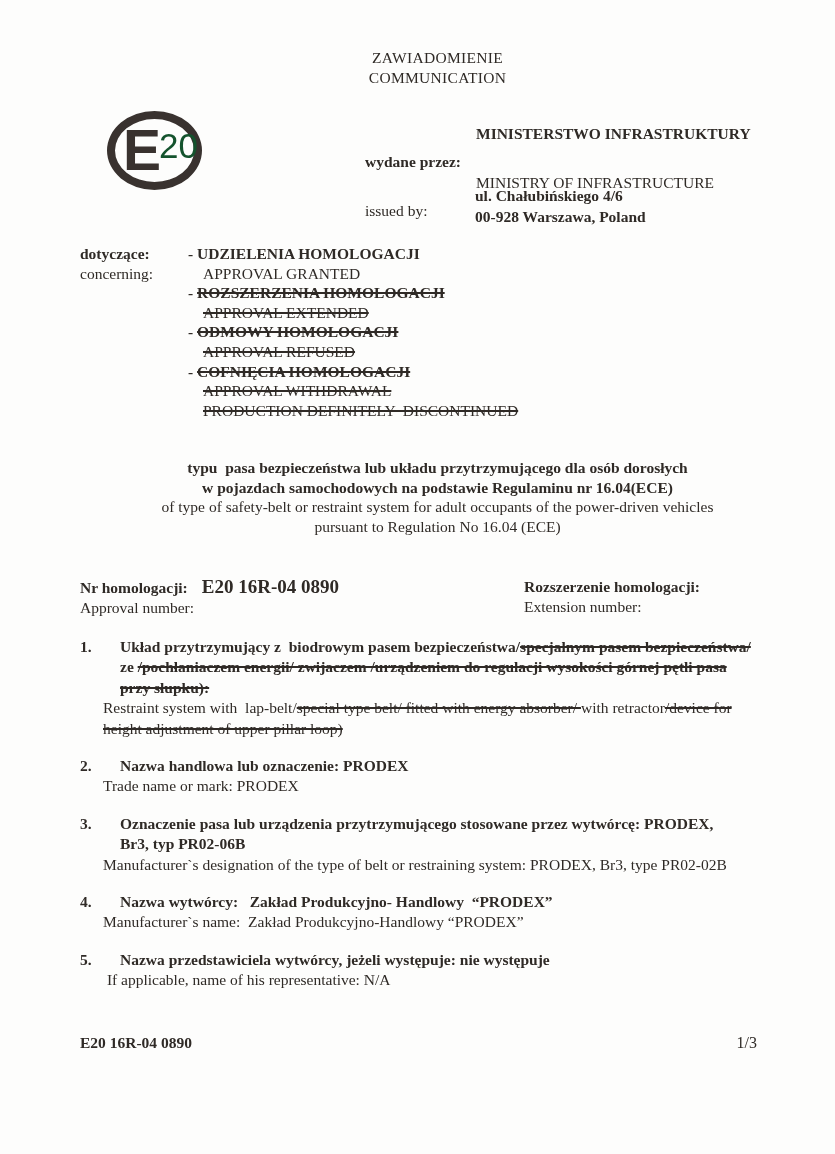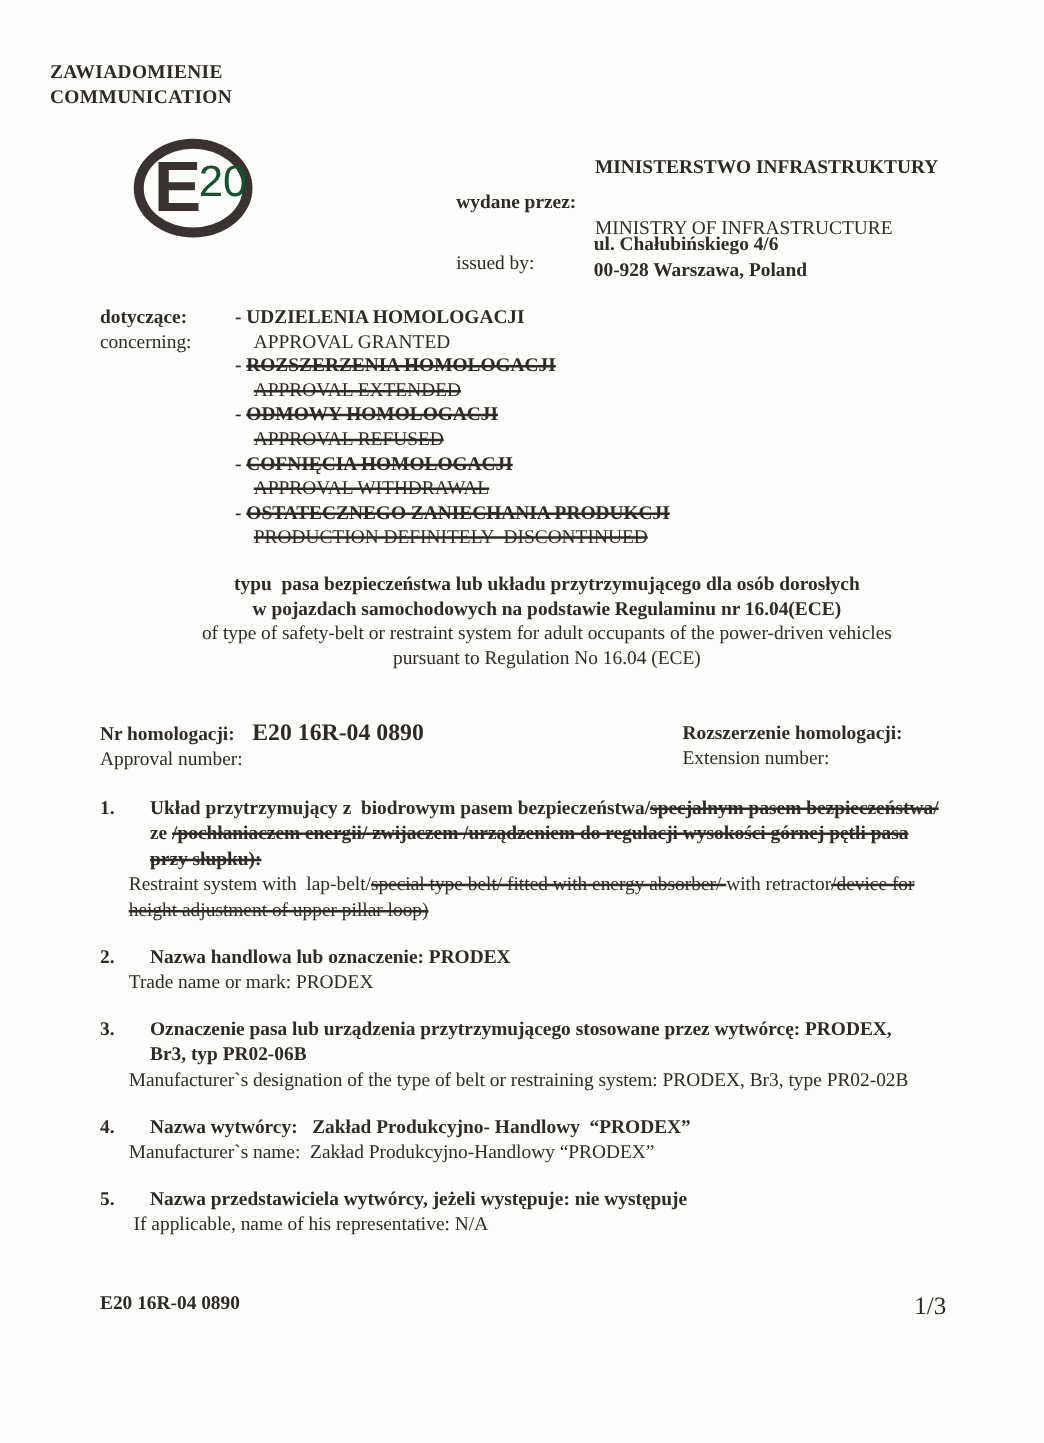--- a/index.html
+++ b/index.html
@@ -8,21 +8,21 @@
     background:#fdfdfc;color:#2f2a26;
     font-family:"Liberation Serif", serif;font-size:15.5px;
     overflow:hidden;
   }
   .bold{font-weight:bold;}
   .pre{white-space:pre-wrap;}
   .st{text-decoration:line-through;text-decoration-thickness:2px;}
   .abs{position:absolute;}
 
   
-  .sec-header{left:40px;top:48px;width:795px;text-align:left;font-weight:bold;line-height:20px;letter-spacing:.3px;}
+  .sec-header{left:40px;top:48px;width:795px;text-align:center;font-weight:normal;line-height:20px;letter-spacing:.3px;}
 
   
   .badge{left:107px;top:111px;width:95px;height:79px;border:8px solid #39322f;border-radius:50%;box-sizing:border-box;}
   .badge-e{position:absolute;left:8px;top:3px;font-family:"Liberation Sans",sans-serif;font-weight:bold;font-size:57px;line-height:57px;color:#39322f;}
   .badge-num{position:absolute;left:44px;top:9px;font-family:"Liberation Sans",sans-serif;font-size:35px;line-height:35px;color:#14532d;}
 
   
   .sec-issuer{left:365px;top:124px;line-height:20.5px;}
   .iss-row{display:flex;}
   .iss-lab{width:111px;flex:0 0 111px;margin-top:28px;}
@@ -34,34 +34,34 @@
   .c-lab{width:75px;flex:0 0 75px;}
   .c-body{white-space:pre-wrap;}
   .en-ind{padding-left:15px;}
 
   
   .sec-subject{left:40px;top:458px;width:795px;text-align:center;line-height:19.6px;}
 
   
   .sec-approval{left:80px;top:577px;width:715px;line-height:20px;}
   .appr-num{font-size:19px;margin-left:14px;}
-  .appr-right{position:absolute;left:466px;top:0;}
+  .appr-right{position:absolute;left:444px;top:0;}
 
   
   .sec-items{left:80px;top:637px;width:705px;line-height:20.4px;}
   .n-item{display:flex;margin-bottom:17px;}
   .n-num{width:23px;flex:0 0 23px;font-weight:bold;}
   .n-body{flex:1;}
   .n-pl{font-weight:bold;margin-left:17px;}
   .tl span{white-space:pre-wrap;}
 
   
   .sec-footer{left:80px;top:1034px;width:677px;}
   .foot-left{font-weight:bold;}
-  .foot-right{float:right;font-size:20px;margin-left:23px;}
+  .foot-right{float:right;font-size:16px;margin-left:23px;}
 </style>
 </head>
 <body>
 
 <div class="abs sec-header">
   <div>ZAWIADOMIENIE</div>
   <div>COMMUNICATION</div>
 </div>
 
 <div class="abs badge">
@@ -117,21 +117,20 @@
     <span class="c-lab"></span>
     <span class="c-body bold"><span class="pre">- </span><span class="st">COFNIĘCIA HOMOLOGACJI</span></span>
   </div>
   <div class="c-row">
     <span class="c-lab"></span>
     <span class="c-body en-ind"><span class="st">APPROVAL WITHDRAWAL</span></span>
   </div>
 
   <div class="c-row">
     <span class="c-lab"></span>
-    <span class="c-body bold"><span class="pre">- </span><span class="st">OSTATECZNEGO ZANIECHANIA PRODUKCJI</span></span>
   </div>
   <div class="c-row">
     <span class="c-lab"></span>
     <span class="c-body en-ind"><span class="pre st">PRODUCTION DEFINITELY  DISCONTINUED</span></span>
   </div>
 </div>
 
 <div class="abs sec-subject">
   <div class="bold pre">typu  pasa bezpieczeństwa lub układu przytrzymującego dla osób dorosłych</div>
   <div class="bold pre">w pojazdach samochodowych na podstawie Regulaminu nr 16.04(ECE)</div>

